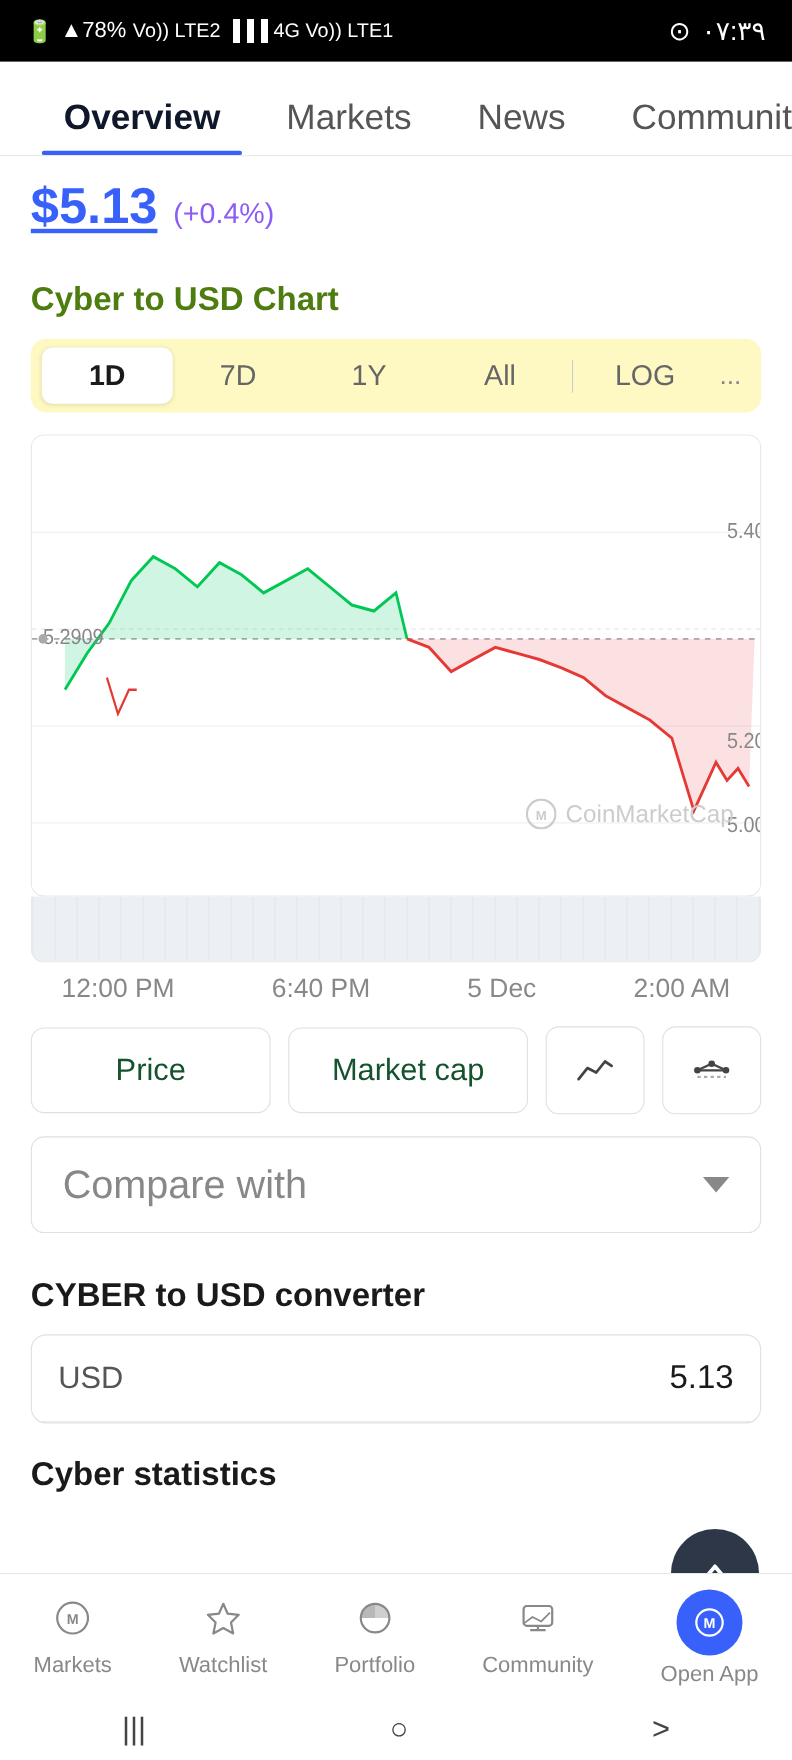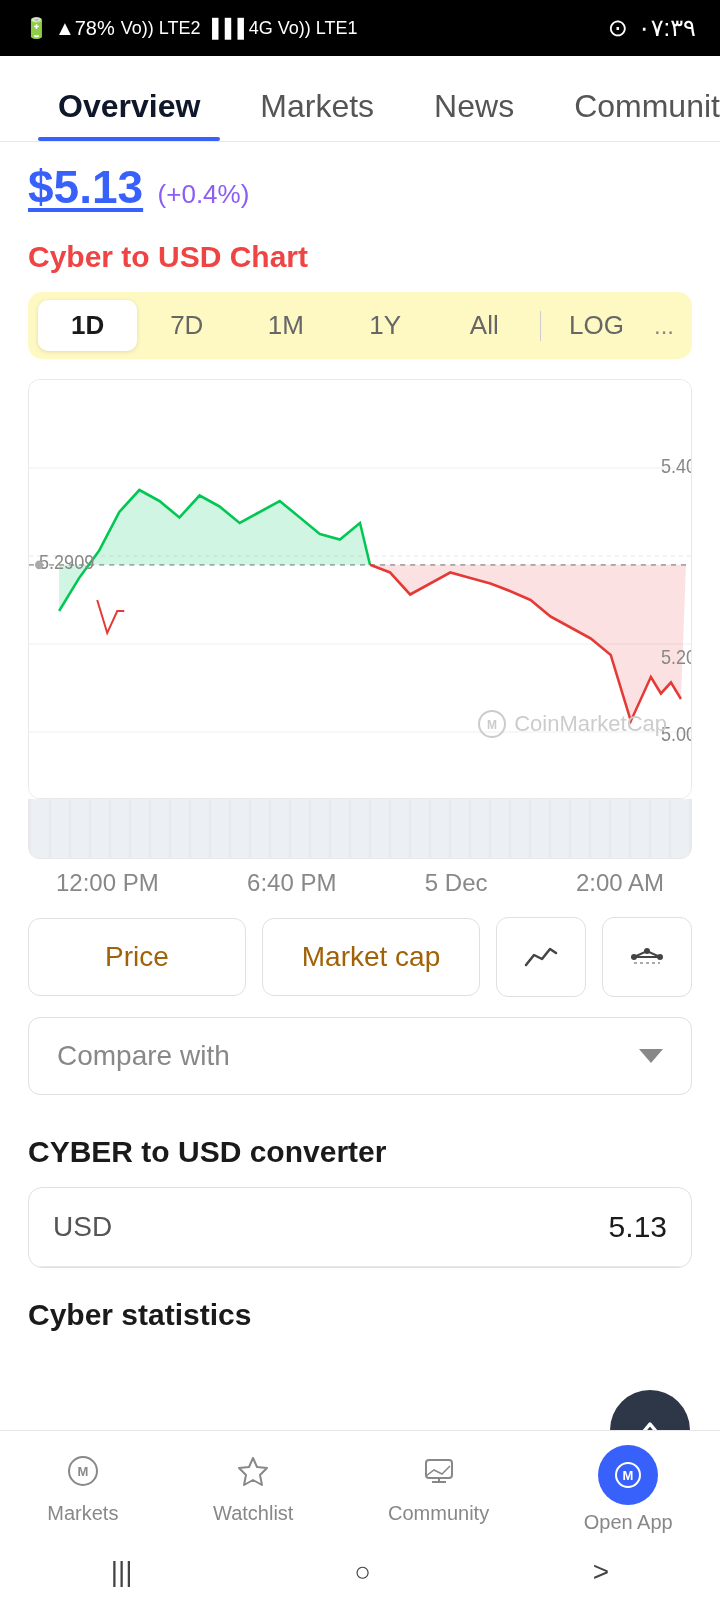--- a/index.html
+++ b/index.html
@@ -72,22 +72,23 @@
       margin-left: 10px;
     }
 
     
     .chart-section {
       padding: 16px 28px 0;
     }
     .chart-title {
       font-size: 30px;
       font-weight: 700;
-      color: #ef4444;
+      color: #4d7c0f;
       margin-bottom: 18px;
+      margin-top: 16px;
     }
 
     
     .time-selector {
       display: flex;
       align-items: center;
       background: #fef9c3;
       border-radius: 14px;
       padding: 8px 10px;
       margin-bottom: 20px;
@@ -182,21 +183,21 @@
       gap: 16px;
       padding: 0 28px 20px;
     }
     .ctrl-btn {
       flex: 1;
       text-align: center;
       border: 1px solid #e0e0e0;
       border-radius: 12px;
       padding: 22px 0;
       font-size: 28px;
-      color: #a16207;
+      color: #14532d;
       background: #fff;
       cursor: pointer;
     }
     .ctrl-icon-btn {
       width: 90px;
       height: 80px;
       border: 1px solid #e0e0e0;
       border-radius: 12px;
       display: flex;
       align-items: center;
@@ -210,21 +211,21 @@
     .compare-section {
       padding: 0 28px 30px;
     }
     .compare-dropdown {
       border: 1px solid #e0e0e0;
       border-radius: 12px;
       padding: 22px 28px;
       display: flex;
       align-items: center;
       justify-content: space-between;
-      font-size: 28px;
+      font-size: 36px;
       color: #888;
       cursor: pointer;
     }
     .chevron-down {
       width: 0; height: 0;
       border-left: 12px solid transparent;
       border-right: 12px solid transparent;
       border-top: 14px solid #888;
     }
 
@@ -359,21 +360,20 @@
   <span class="price-value" style="color:#3861fb; text-decoration: underline; text-underline-offset:5px;">$5.13</span>
   <span class="price-sub">(+0.4%)</span>
 </div>
 
 <div class="chart-section">
   <div class="chart-title">Cyber to USD Chart</div>
 
   <div class="time-selector">
     <div class="time-btn active">1D</div>
     <div class="time-btn">7D</div>
-    <div class="time-btn">1M</div>
     <div class="time-btn">1Y</div>
     <div class="time-btn">All</div>
     <div class="time-divider"></div>
     <div class="time-btn">LOG</div>
     <div class="time-dots">...</div>
   </div>
 
   <div class="chart-container">
     <svg class="chart-svg" viewBox="0 0 660 380" preserveAspectRatio="none">
 
@@ -483,20 +483,30 @@
 
   <div class="bottom-nav-item">
     <div class="bottom-nav-icon">
       <svg width="34" height="34" viewBox="0 0 34 34">
         <polygon points="17,4 21,13 31,14 24,21 26,31 17,26 8,31 10,21 3,14 13,13" fill="none" stroke="#888" stroke-width="2" stroke-linejoin="round"></polygon>
       </svg>
     </div>
     <span class="bottom-nav-label">Watchlist</span>
   </div>
 
+  <div class="bottom-nav-item">
+    <div class="bottom-nav-icon">
+      <svg width="34" height="34" viewBox="0 0 34 34">
+        <circle cx="17" cy="17" r="13" fill="none" stroke="#888" stroke-width="2"></circle>
+        <path d="M 17,17 L 17,4 A 13,13 0 0,1 30,17 Z" fill="#888" opacity="0.4"></path>
+        <path d="M 17,17 L 4,17 A 13,13 0 0,1 17,4 Z" fill="#888" opacity="0.6"></path>
+      </svg>
+    </div>
+    <span class="bottom-nav-label">Portfolio</span>
+  </div>
 
   <div class="bottom-nav-item">
     <div class="bottom-nav-icon">
       <svg width="34" height="34" viewBox="0 0 34 34">
         <rect x="4" y="6" width="26" height="18" rx="3" fill="none" stroke="#888" stroke-width="2"></rect>
         <polyline points="4,22 12,16 20,20 28,12" fill="none" stroke="#888" stroke-width="1.5"></polyline>
         <line x1="10" y1="28" x2="24" y2="28" stroke="#888" stroke-width="2"></line>
         <line x1="17" y1="24" x2="17" y2="28" stroke="#888" stroke-width="2"></line>
       </svg>
     </div>

